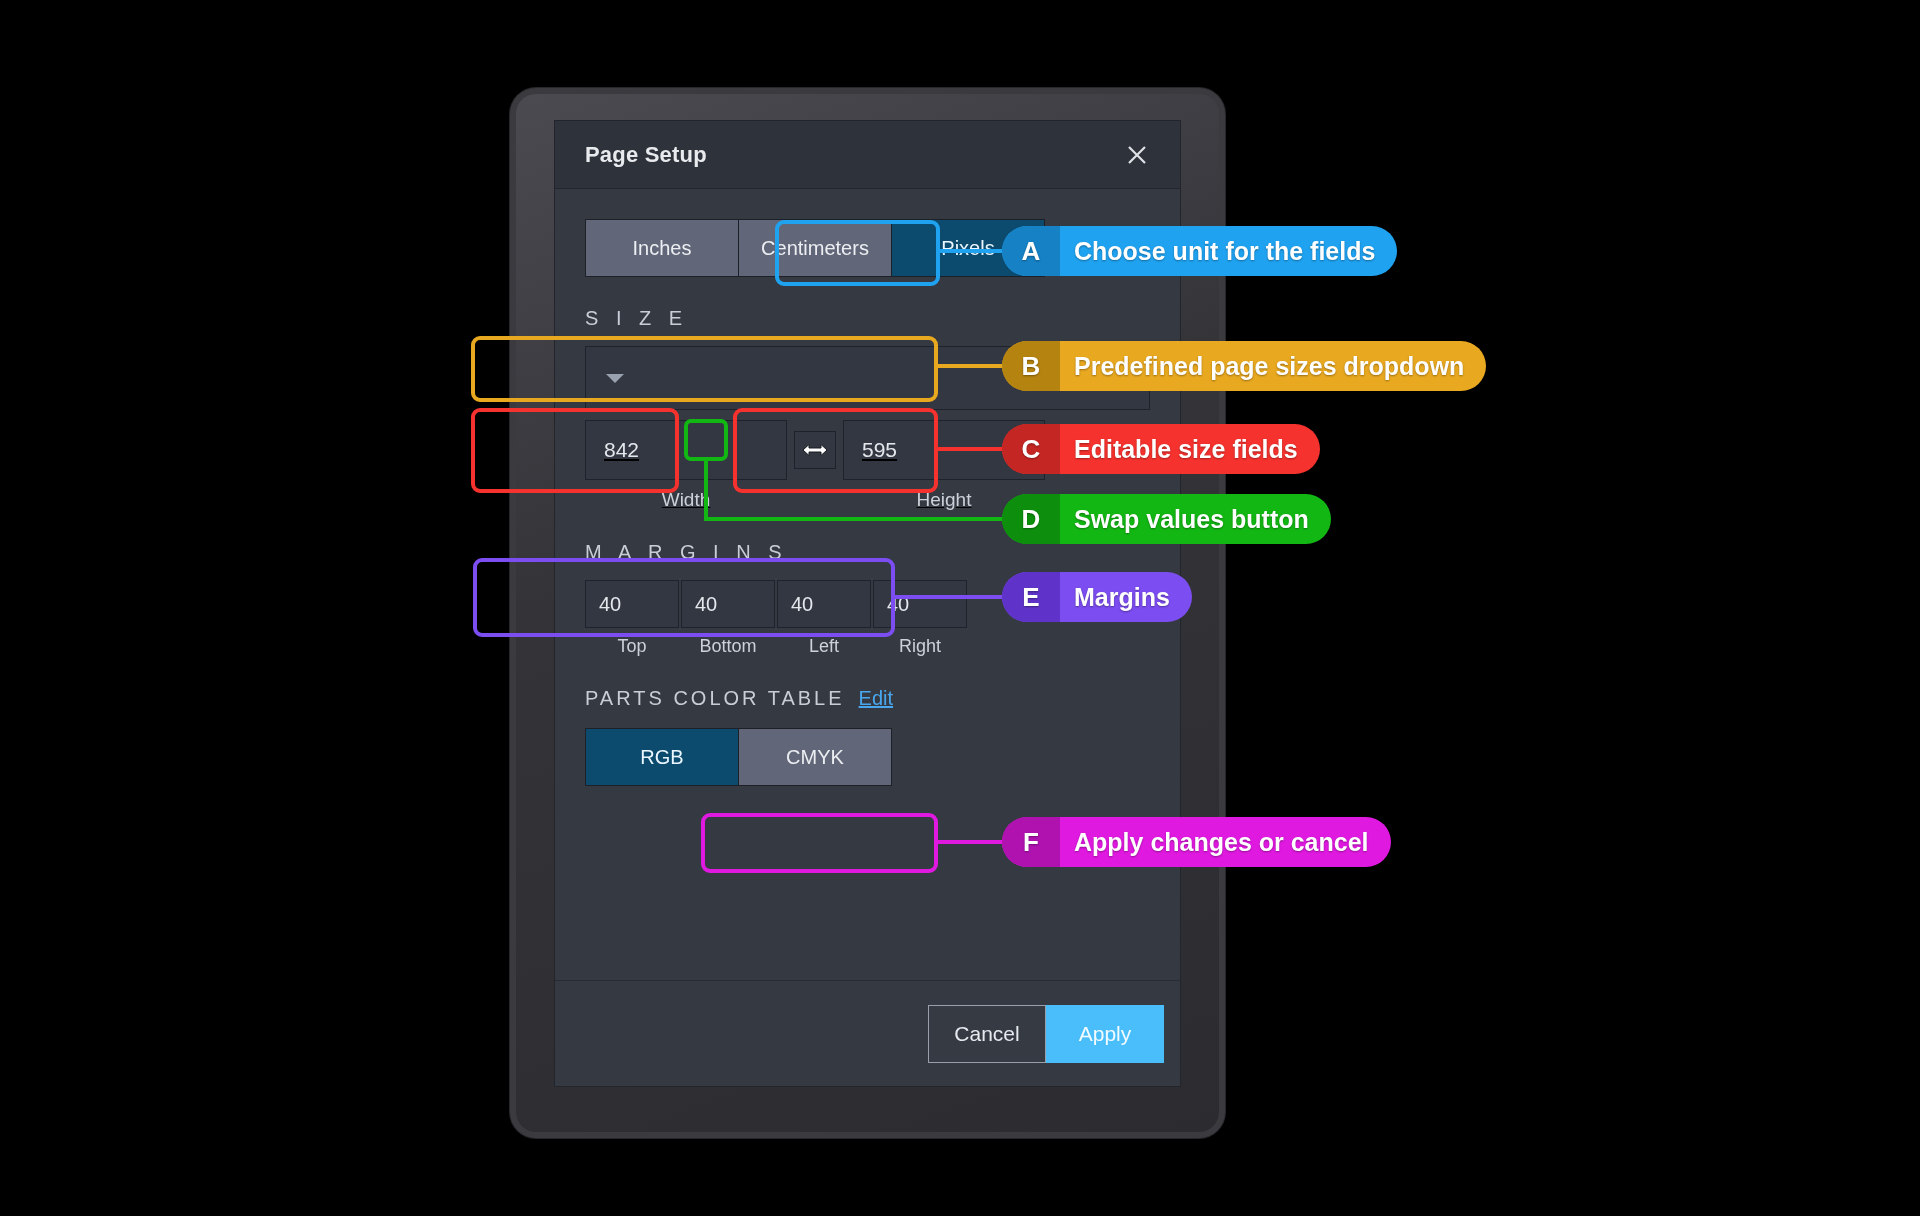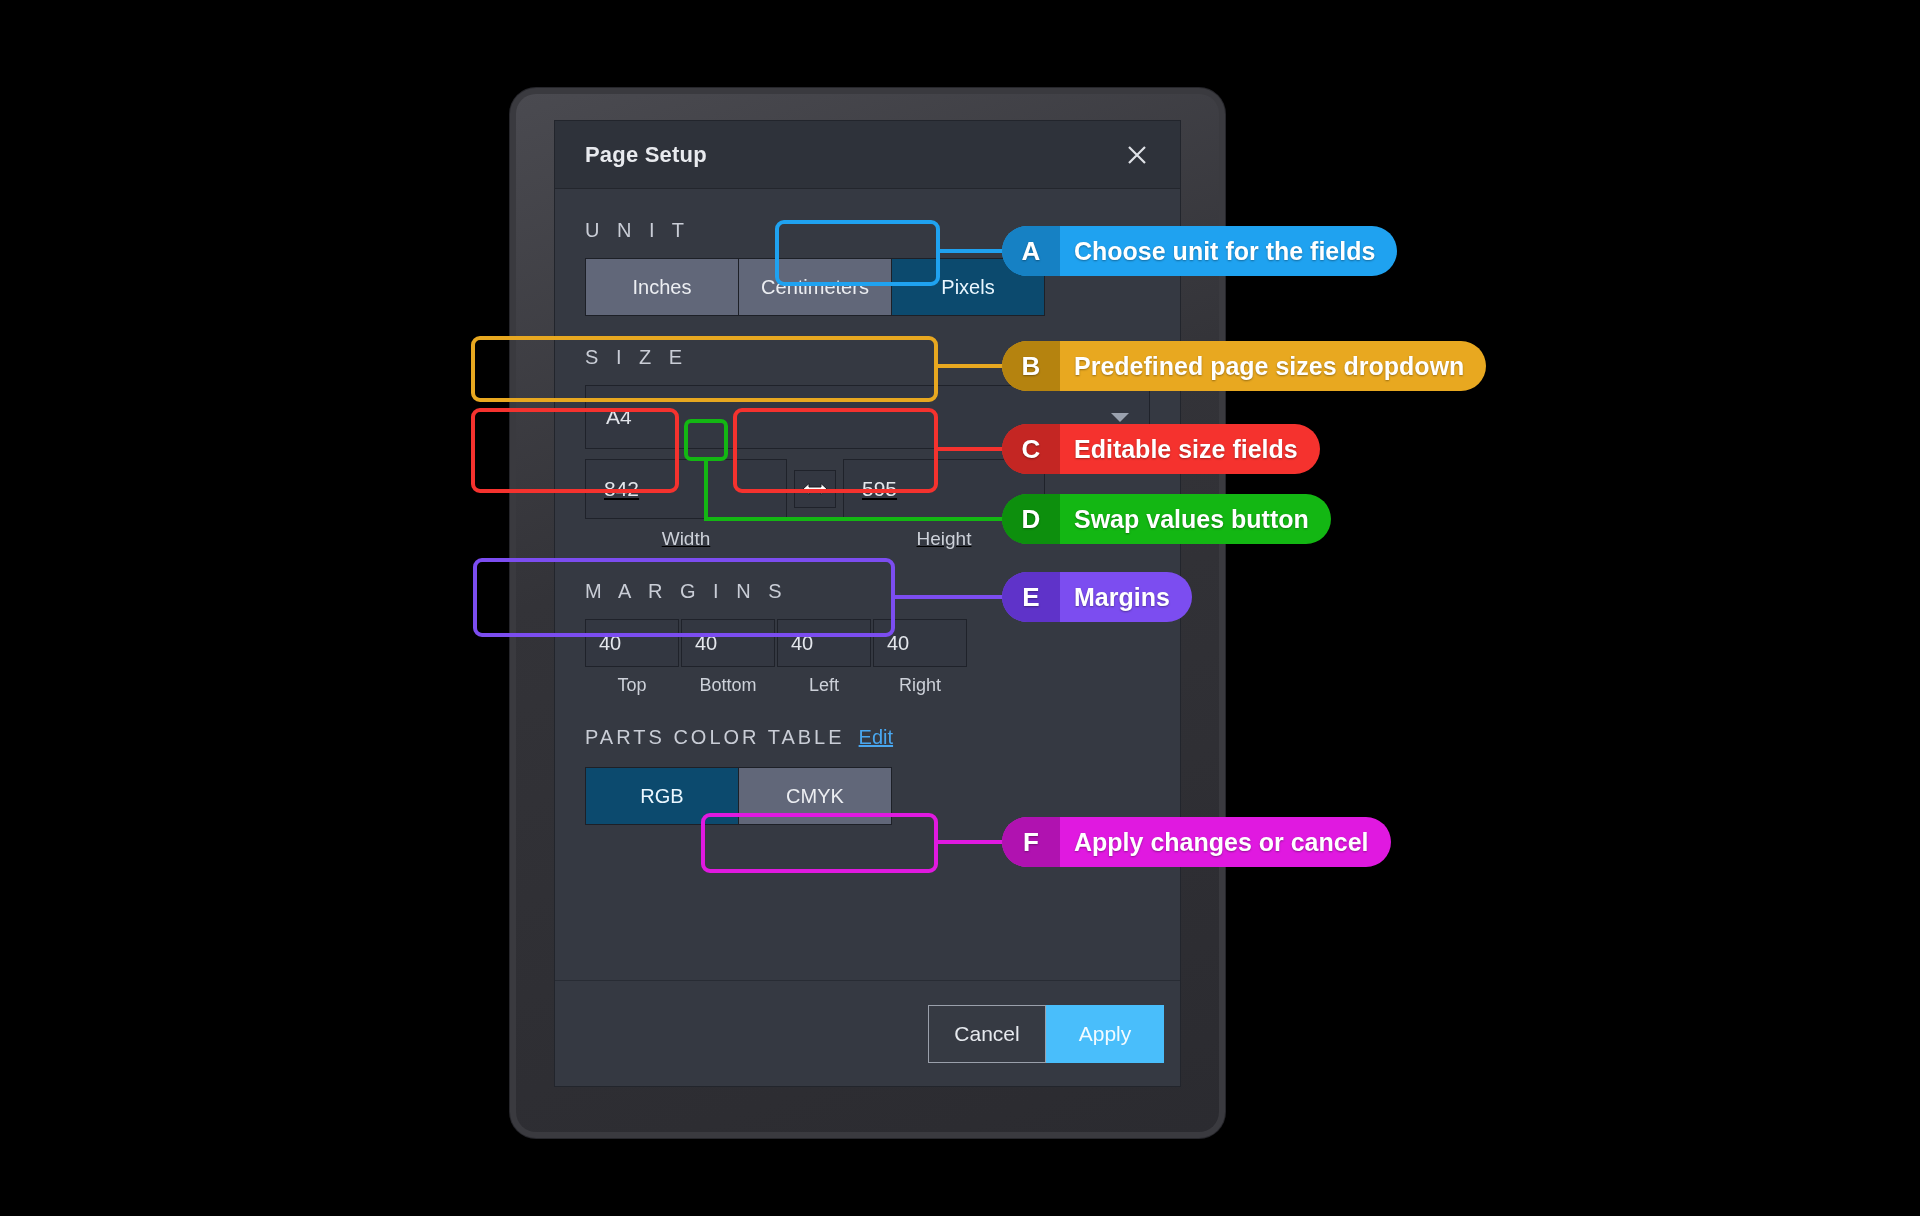--- a/index.html
+++ b/index.html
@@ -183,30 +183,28 @@
       <div class="title-text">Page Setup</div>
       <div class="close-btn">
         <svg width="24" height="24" viewBox="0 0 24 24">
           <path d="M4 4 L20 20 M20 4 L4 20" stroke="#dfe2e7" stroke-width="2.2" fill="none"></path>
         </svg>
       </div>
     </div>
 
     <div class="dlg-body">
 
-      <div class="section-label">U N I T</div>
       <div class="segmented">
         <div class="seg">Inches</div>
         <div class="seg">Centimeters</div>
         <div class="seg active">Pixels</div>
       </div>
 
       <div class="section-label mt">S I Z E</div>
       <div class="dropdown">
-        <span class="val">A4</span>
         <span class="caret"></span>
       </div>
 
       <div class="size-row">
         <div class="field-block">
           <div class="field-input">842</div>
           <div class="field-caption">Width</div>
         </div>
         <div class="swap-wrap">
           <div class="swap-btn">

